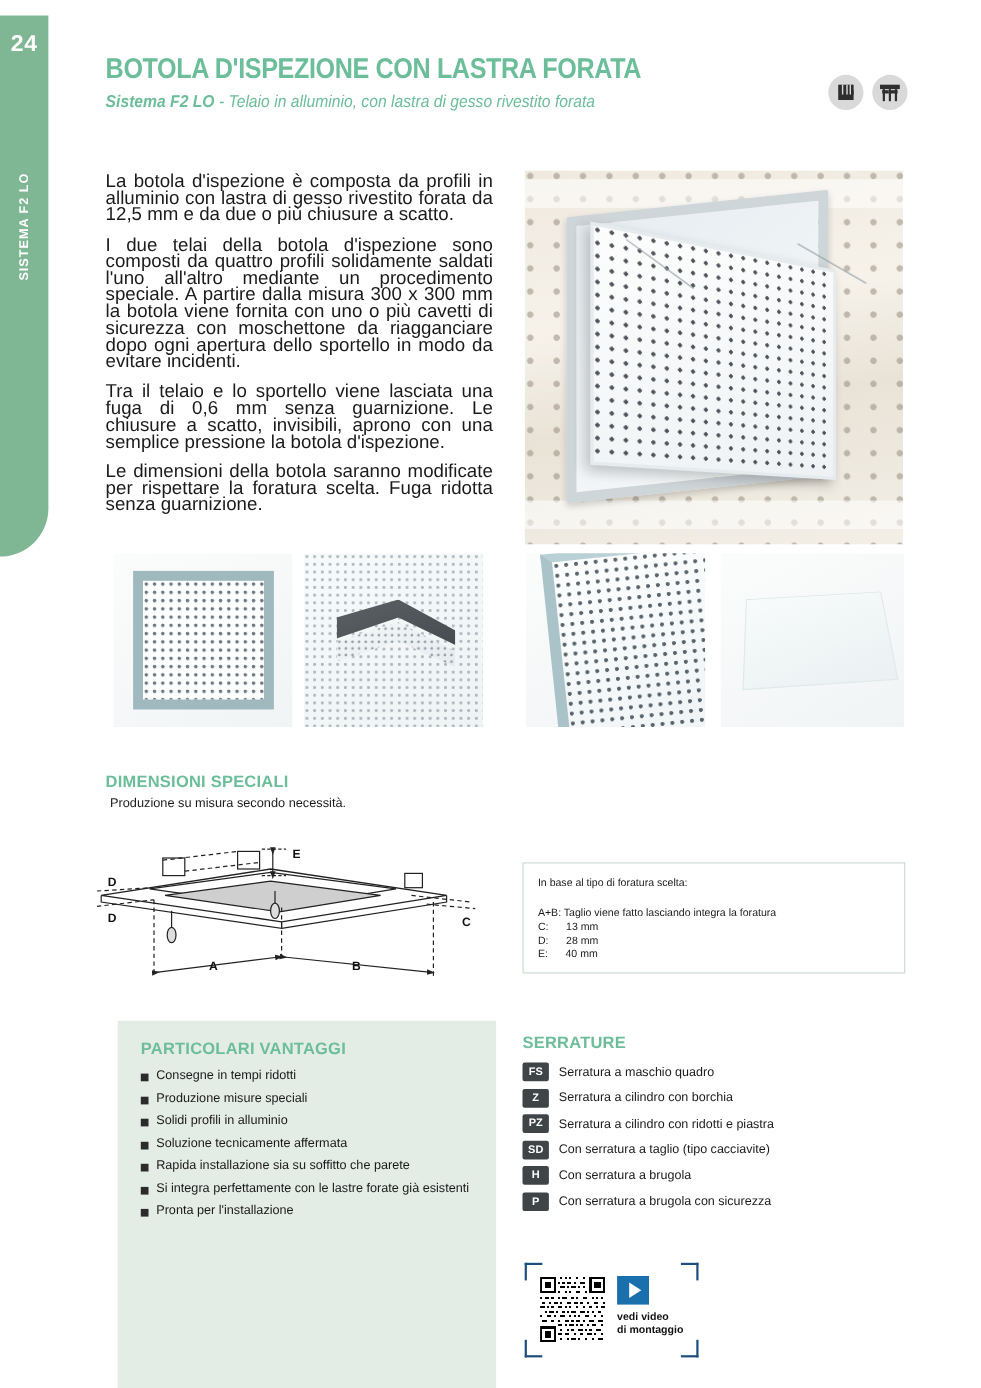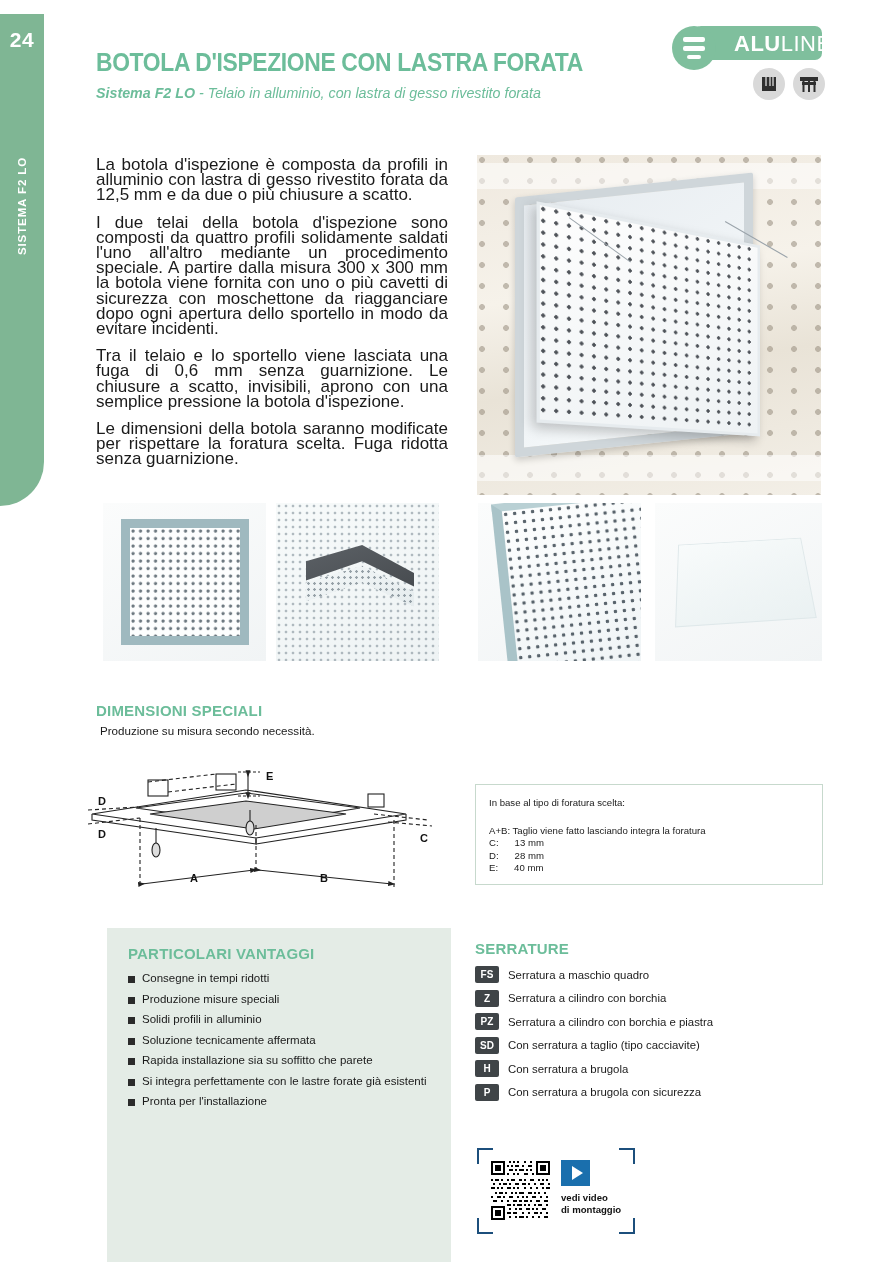--- a/index.html
+++ b/index.html
@@ -246,29 +246,20 @@
 
   <div class="side-tab"></div>
   <div class="side-pagenum">24</div>
   <div class="side-vert">SISTEMA F2 LO</div>
 
   <div class="hdr-title">BOTOLA D'ISPEZIONE CON LASTRA FORATA</div>
   <div class="hdr-sub">
     <b>Sistema F2 LO</b><span> - Telaio in alluminio, con lastra di gesso rivestito forata</span>
   </div>
 
-  <div class="logo">
-    <div class="logo-pill"></div>
-    <div class="logo-circ">
-      <div class="logo-bar lb1"></div>
-      <div class="logo-bar lb2"></div>
-      <div class="logo-bar lb3"></div>
-    </div>
-    <div class="logo-txt"><span style="font-weight:bold">ALU</span><span>LINE</span></div>
-  </div>
 
   <div class="app-icons">
     <div class="app-ic">
       <svg width="32" height="32" viewBox="0 0 32 32">
           <g fill="#2e2e2e">
         <rect x="9" y="9" width="14" height="9"></rect>
         <path d="M9 18 L23 14 L23 23 L9 23 Z"></path>
         <g stroke="#d9d9d9" stroke-width="1.3">
               <path d="M13 9v9M17 9v9M20 9v9"></path>
             </g>
@@ -432,21 +423,21 @@
       <div class="s-item">
           <span class="s-badge">FS</span>
           <span class="s-label">Serratura a maschio quadro</span>
         </div>
       <div class="s-item">
           <span class="s-badge">Z</span>
           <span class="s-label">Serratura a cilindro con borchia</span>
         </div>
       <div class="s-item">
           <span class="s-badge">PZ</span>
-          <span class="s-label">Serratura a cilindro con borchia e piastra</span>
+          <span class="s-label">Serratura a cilindro con ridotti e piastra</span>
         </div>
       <div class="s-item">
           <span class="s-badge">SD</span>
           <span class="s-label">Con serratura a taglio (tipo cacciavite)</span>
         </div>
       <div class="s-item">
           <span class="s-badge">H</span>
           <span class="s-label">Con serratura a brugola</span>
         </div>
       <div class="s-item">

